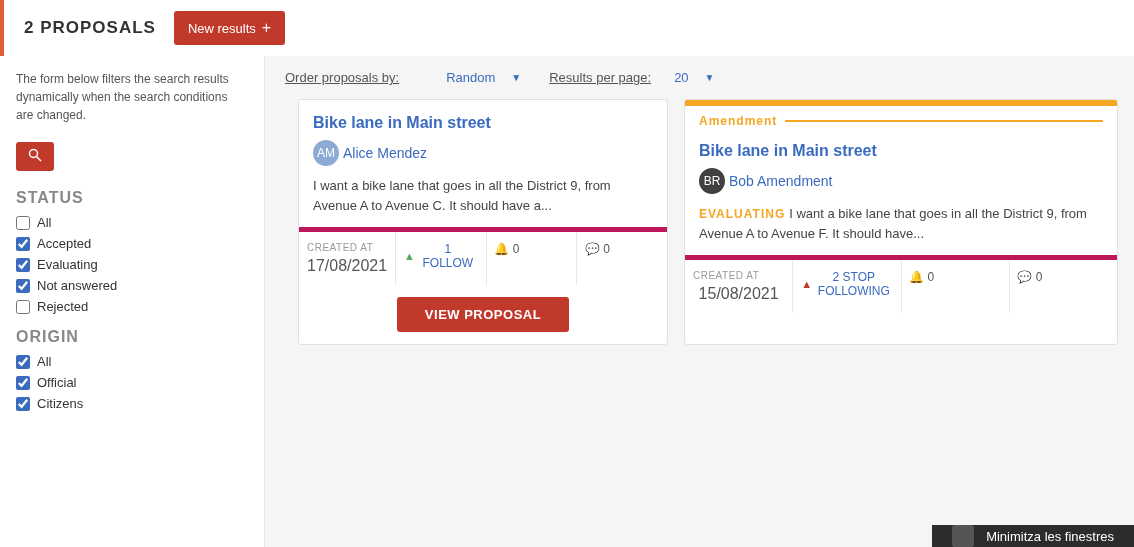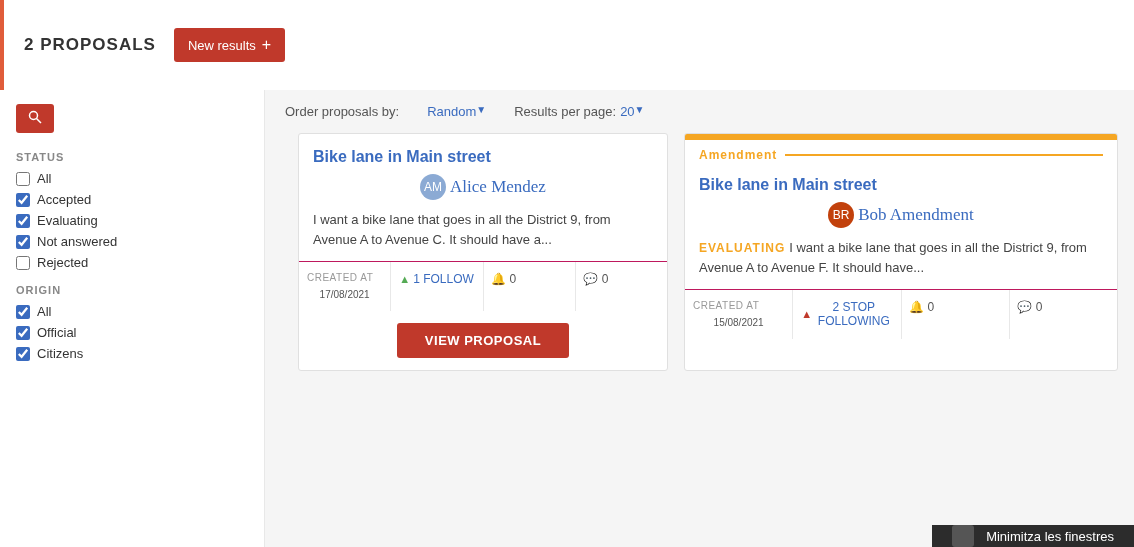--- a/index.html
+++ b/index.html
@@ -1,76 +1,76 @@
 <!DOCTYPE html>
 <html><head>
   <meta charset="utf-8">
   <style>
     * { box-sizing: border-box; margin: 0; padding: 0; }
     body { font-family: Arial, sans-serif; font-size: 13px; background: #f5f5f5; color: #333; }
 
     .page-container { display: flex; flex-direction: column; width: 1134px; min-height: 547px; background: #fff; }
 
     
-    .page-header { display: flex; align-items: center; padding: 28px 20px; border-left: 4px solid #e05c3a; background: #fff; }
+    .page-header { display: flex; align-items: center; padding: 11px 20px; border-left: 4px solid #e05c3a; background: #fff; }
     .proposals-count { font-size: 17px; font-weight: bold; letter-spacing: 1px; color: #333; margin-right: 18px; }
     .new-proposal-btn { background: #c0392b; color: #fff; border: none; padding: 8px 14px; border-radius: 3px; font-size: 13px; cursor: pointer; display: flex; align-items: center; gap: 6px; }
     .new-proposal-btn span.plus { font-size: 16px; }
 
     
     .main-layout { display: flex; flex: 1; }
 
     
     .sidebar { width: 265px; min-width: 265px; background: #fff; padding: 14px 16px; border-right: 1px solid #e8e8e8; }
     .sidebar-info { font-size: 12px; color: #555; line-height: 1.5; margin-bottom: 18px; }
 
     .search-row { display: flex; gap: 6px; margin-bottom: 18px; }
     .search-input { flex: 1; border: 1px solid #ccc; padding: 6px 10px; border-radius: 3px; font-size: 13px; }
     .search-btn { background: #c0392b; color: #fff; border: none; padding: 6px 12px; border-radius: 3px; cursor: pointer; }
 
     .filter-section { margin-bottom: 14px; }
-    .filter-title { font-size: 11px; font-weight: bold; color: #888; letter-spacing: 1px; margin-bottom: 8px; text-transform: uppercase; }
+    .filter-title { font-size: 16px; font-weight: bold; color: #888; letter-spacing: 1px; margin-bottom: 8px; text-transform: uppercase; }
     .filter-item { display: flex; align-items: center; gap: 7px; margin-bottom: 6px; font-size: 13px; cursor: pointer; }
     .filter-item input[type="checkbox"] { accent-color: #3a6bbf; width: 14px; height: 14px; }
 
     
     .content-area { flex: 1; padding: 0 16px 16px; background: #f5f5f5; }
 
     
     .order-bar { display: flex; align-items: center; gap: 28px; padding: 14px 4px; background: #f5f5f5; font-size: 13px; }
-    .order-bar .label { color: #555; }
-    .order-select { display: flex; align-items: flex-start; gap: 0; color: #3a6bbf; cursor: pointer; font-size: 13px; }
+    .order-bar .label { color: #555; text-decoration: underline; }
+    .order-select { display: flex; align-items: center; gap: 16px; color: #3a6bbf; cursor: pointer; font-size: 13px; margin-left: 19px; }
     .order-select .chevron { font-size: 10px; }
     .results-per-page { display: flex; align-items: center; gap: 4px; }
 
     
     .cards-grid { display: flex; gap: 16px; padding-left: 17px; }
 
     
     .proposal-card { background: #fff; border: 1px solid #e0e0e0; border-radius: 3px; width: 370px; min-width: 370px; overflow: hidden; }
     .amendment-card { background: #fff; border: 1px solid #e0e0e0; border-radius: 3px; flex: 1; overflow: hidden; }
 
     .amendment-banner { background: #f5a623; height: 6px; }
     .amendment-label-row { display: flex; align-items: center; gap: 8px; padding: 8px 14px 0; }
     .amendment-label { color: #f5a623; font-weight: bold; font-size: 12px; letter-spacing: 1px; }
     .amendment-line { flex: 1; height: 2px; background: #f5a623; }
 
     .card-body { padding: 14px 14px 0; }
     .card-title { font-size: 16px; font-weight: bold; color: #3a6bbf; margin-bottom: 8px; }
-    .card-author { display: flex; align-items: center; gap: 4px; margin-bottom: 10px; justify-content: center; }
+    .card-author { display: flex; align-items: center; gap: 4px; margin-bottom: 10px; }
     .avatar { width: 26px; height: 26px; border-radius: 50%; background: #ccc; display: flex; align-items: center; justify-content: center; font-size: 12px; color: #fff; }
-    .author-name { color: #3a6bbf; font-size: 17px; font-family: Liberation Serif, serif; }
+    .author-name { color: #3a6bbf; font-size: 14px; }
     .card-text { font-size: 13px; color: #444; line-height: 1.5; margin-bottom: 12px; }
     .evaluating-badge { color: #f5a623; font-weight: bold; font-size: 12px; letter-spacing: 1px; }
 
-    .card-meta { display: flex; border-top: 1px solid #be185d; }
+    .card-meta { display: flex; border-top: 5px solid #be185d; }
     .meta-cell { flex: 1; padding: 10px 8px; border-right: 1px solid #e8e8e8; font-size: 12px; color: #555; text-align: center; }
     .meta-cell:last-child { border-right: none; }
     .meta-cell .meta-label { font-size: 10px; color: #999; text-transform: uppercase; letter-spacing: 0.5px; display: block; margin-bottom: 4px; text-align: left; }
-    .meta-cell .meta-value { font-size: 10px; color: #555; }
+    .meta-cell .meta-value { font-size: 16px; color: #555; }
     .follow-btn { color: #3a6bbf; font-size: 12px; cursor: pointer; display: flex; align-items: center; gap: 3px; }
     .follow-btn .arrow-up { color: #5a5; font-size: 11px; }
     .follow-btn .arrow-red { color: #c0392b; font-size: 11px; }
     .comment-count { display: flex; align-items: center; gap: 3px; }
     .vote-count { display: flex; align-items: center; gap: 3px; }
 
     .card-action { padding: 12px 14px; display: flex; justify-content: center; }
     .view-btn { background: #c0392b; color: #fff; border: none; padding: 10px 28px; border-radius: 3px; font-size: 13px; cursor: pointer; font-weight: bold; letter-spacing: 0.5px; }
 
     
@@ -89,20 +89,21 @@
     <span class="proposals-count">2 PROPOSALS</span>
     <button class="new-proposal-btn">
       <span>New results</span>
       <span class="plus">+</span>
     </button>
   </div>
 
   <div class="main-layout">
 
     <div class="sidebar">
+      <p class="sidebar-info">The form below filters the search results dynamically when the search conditions are changed.</p>
 
       <div class="search-row">
         <button class="search-btn">
           <svg width="14" height="14" viewBox="0 0 14 14" fill="white">
               <circle cx="5.5" cy="5.5" r="4" stroke="white" stroke-width="1.5" fill="none"></circle>
               <line x1="8.5" y1="8.5" x2="13" y2="13" stroke="white" stroke-width="1.5"></line>
             </svg>
         </button>
       </div>
 
@@ -208,21 +209,21 @@
 
         <div class="amendment-card">
           <div class="amendment-banner"></div>
           <div class="amendment-label-row">
             <span class="amendment-label">Amendment</span>
             <div class="amendment-line"></div>
           </div>
           <div class="card-body">
             <div class="card-title">Bike lane in Main street</div>
             <div class="card-author">
-              <div class="avatar" style="background:#c2410c;">
+              <div class="avatar" style="background:#404040;">
                 <span>BR</span>
               </div>
               <span class="author-name">Bob Amendment</span>
             </div>
             <p class="card-text"><span class="evaluating-badge" style="margin-right: 4px;">EVALUATING</span><span>I want a bike lane that goes in all the District 9, from Avenue A to Avenue F. It should have...</span></p>
           </div>
           <div class="card-meta">
             <div class="meta-cell">
               <span class="meta-label">CREATED AT</span>
               <span class="meta-value">15/08/2021</span>

